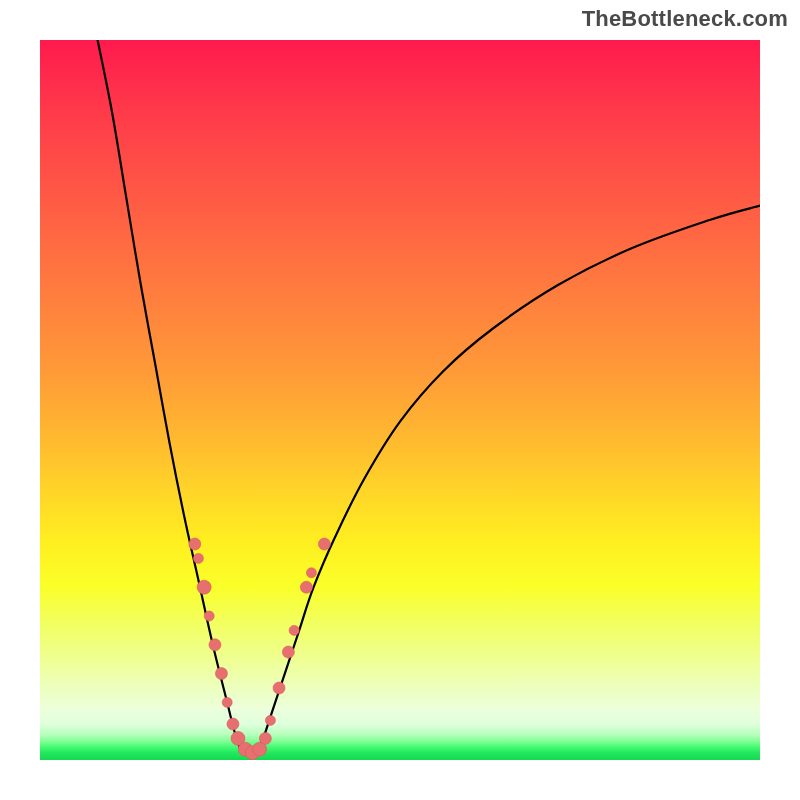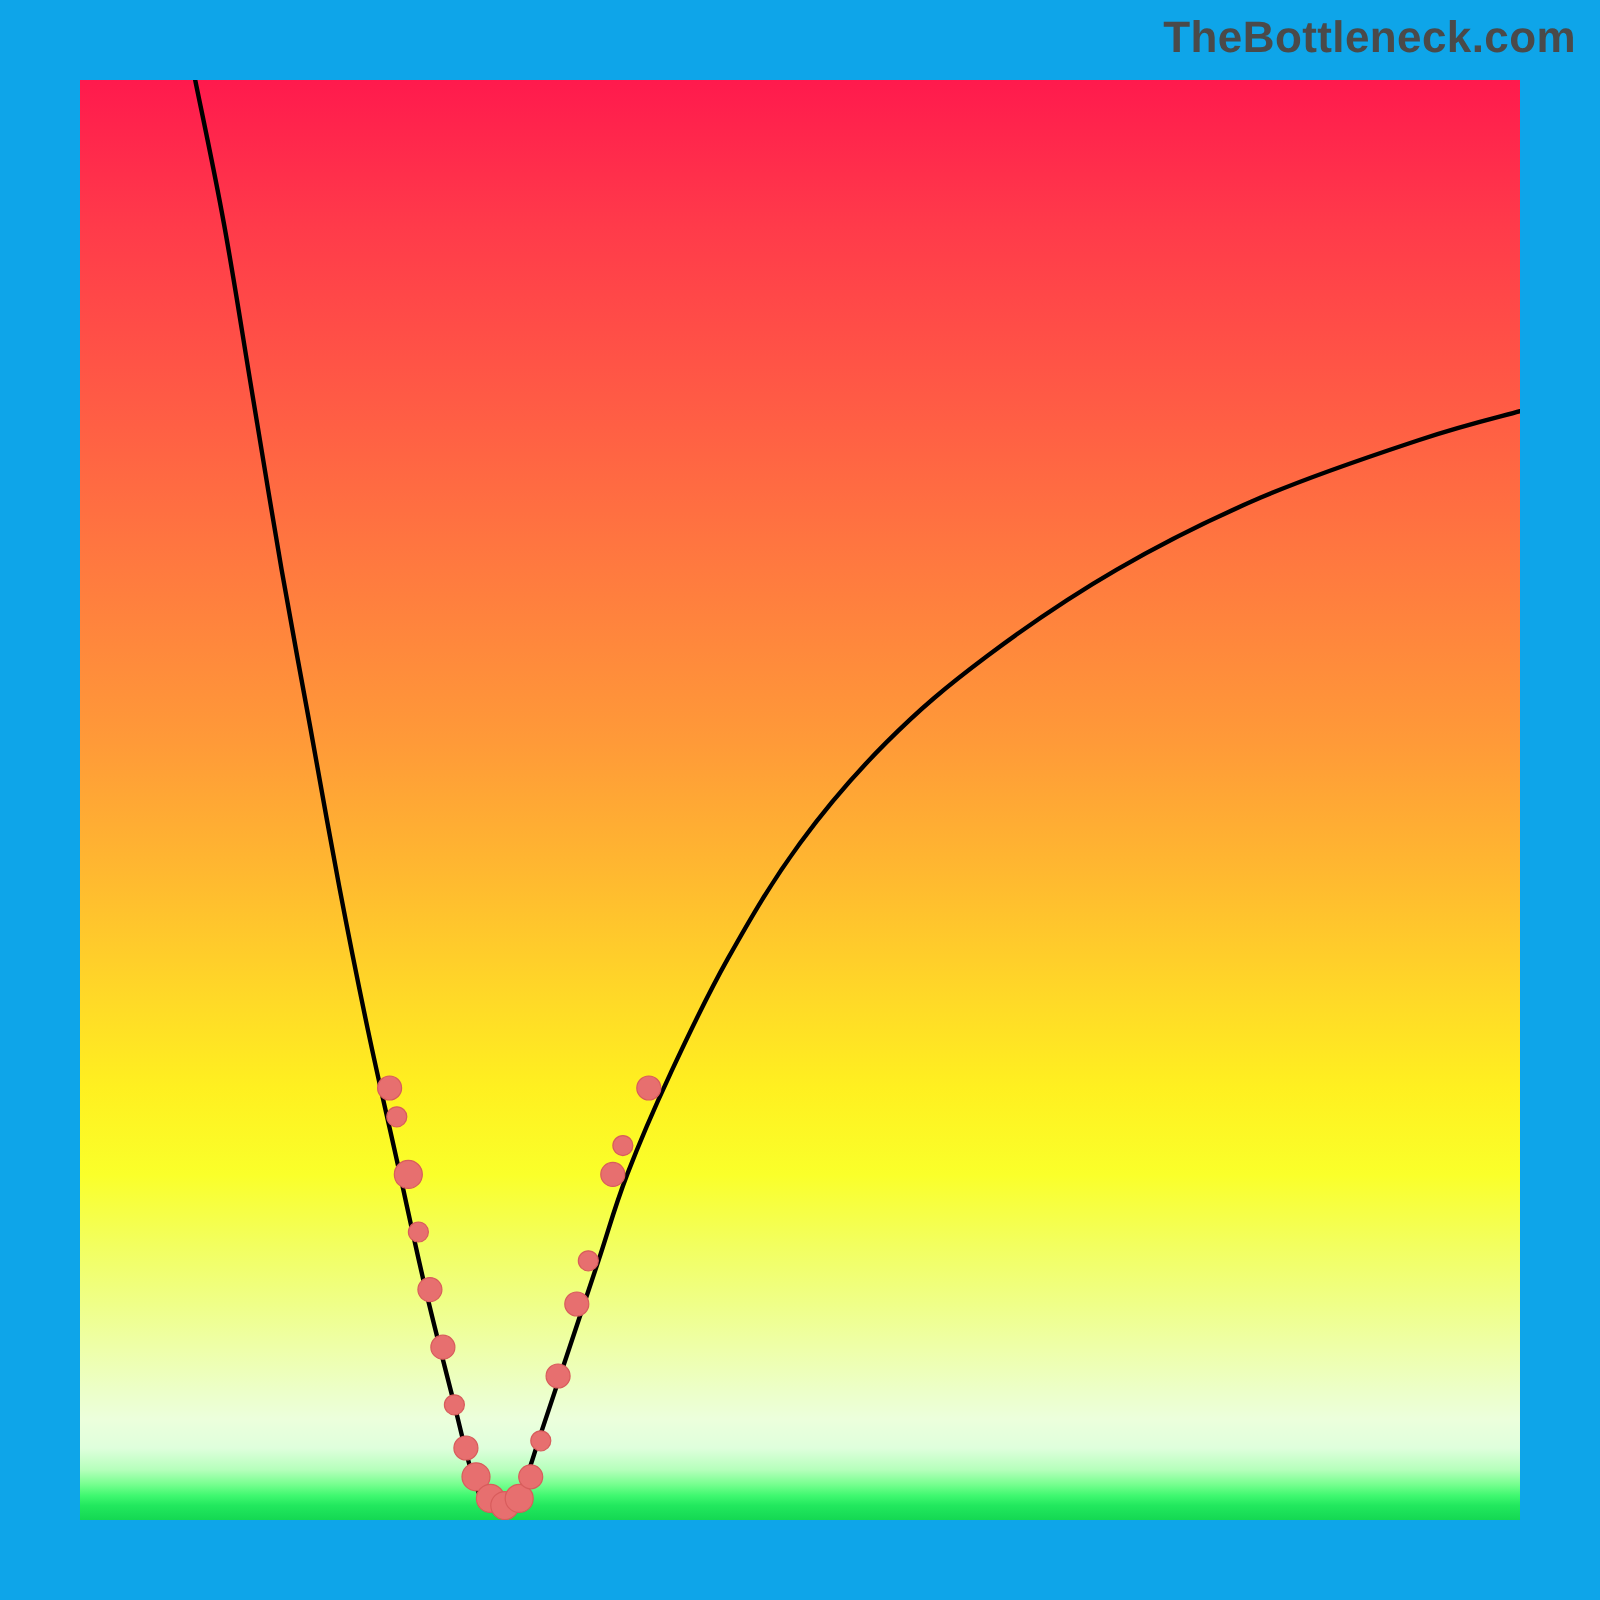--- a/index.html
+++ b/index.html
@@ -10,21 +10,21 @@
     background: #000;
     overflow: hidden;
     font-family: Arial, Helvetica, sans-serif;
   }
   .frame {
     position: absolute;
     left: 0;
     top: 0;
     width: 800px;
     height: 800px;
-    background: #0ea5e9;
+    background: #ffffff;
   }
   .plot {
     position: absolute;
     left: 40px;
     top: 40px;
     width: 720px;
     height: 720px;
     background: linear-gradient(
       to bottom,
       #ff1a4d 0%,

